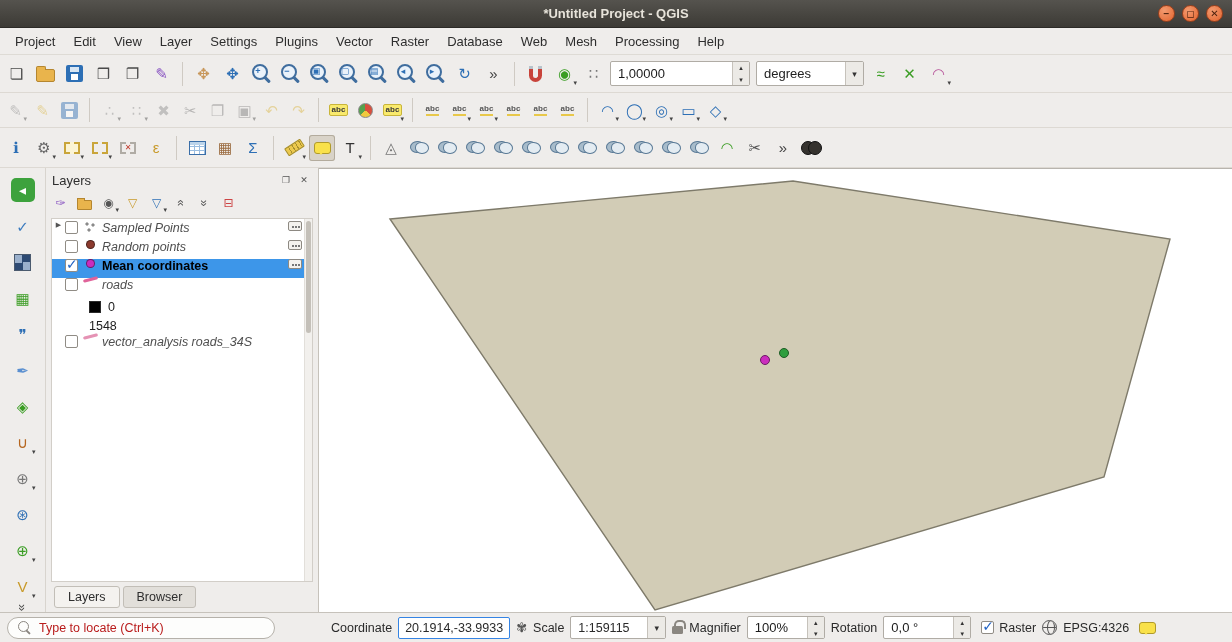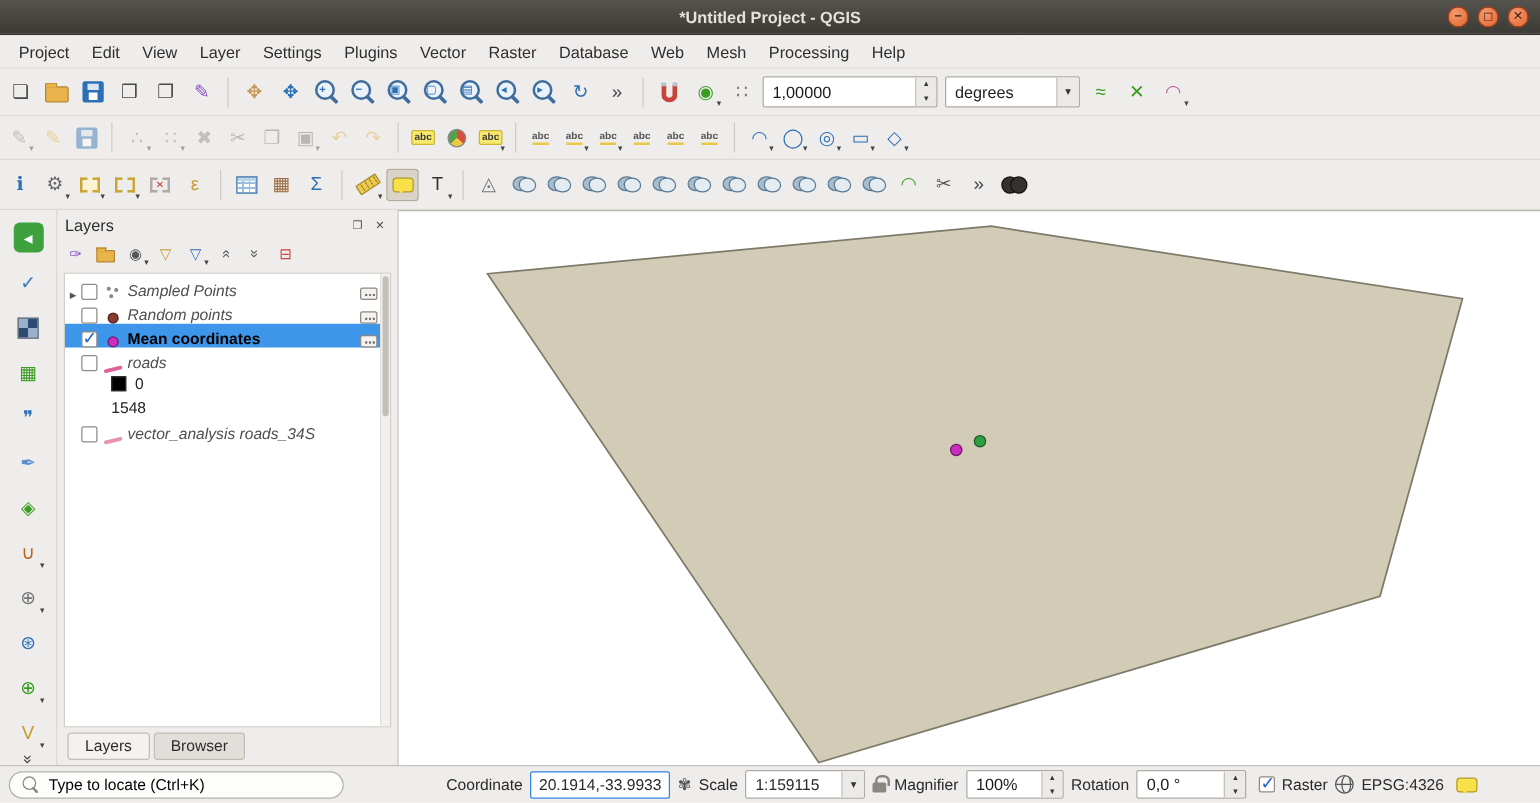--- a/index.html
+++ b/index.html
@@ -50,21 +50,21 @@
   .panel-header{height:22px;display:flex;align-items:center;padding:3px 6px 0}
   .ptitle{flex:1;font-size:13px;color:#2e2e2e}
   .phbtns{display:flex;gap:2px;align-items:center}
   .phbtns .tbico{width:16px;height:16px}
   .phbtns .g{font-size:9px}
   .panel-toolbar{height:26px;display:flex;align-items:center;padding:0 3px}
   .panel-toolbar .strip{gap:1px}
   .panel-toolbar .tbico{width:23px;height:21px}
   .panel-toolbar .g{font-size:12px}
   .tree{flex:1;margin:2px 5px;background:#fff;border:1px solid #d2cec8;position:relative;padding-top:2px;overflow:hidden}
-  .lyr-row{height:19px;display:flex;align-items:flex-end;font-size:12.5px;color:#2a2a2a;padding-right:10px}
+  .lyr-row{height:19px;display:flex;align-items:flex-start;font-size:12.5px;color:#2a2a2a;padding-right:10px}
   .expander{flex:0 0 13px;text-align:center;font-size:7px;color:#555}
   .chk{width:13px;height:13px;flex:0 0 13px;border:1px solid #908c85;border-radius:2px;background:#fff;position:relative;margin-right:5px}
   .chk.checked::after{content:"✓";position:absolute;top:-4px;left:0;font-size:14px;font-weight:bold;color:#2464c4}
   .sym{flex:0 0 15px;display:flex;justify-content:center;margin-right:4px}
   .lyr-name{flex:1;white-space:nowrap;overflow:hidden}
   .lyr-name.it{font-style:italic;color:#4f4f4f}
   .lyr-name.bd{font-weight:bold;color:#141414}
   .lyr-row.selected{background:#3d96e9}
   .lyr-row.selected .lyr-name{color:#000000}
   .badge{flex:0 0 14px;width:14px;height:10px;border:1px solid #8d8982;border-radius:2px;background-color:#f4f2ee;margin-left:4px;background-image:radial-gradient(circle at 4px 5px,#777 .8px,transparent 1.2px),radial-gradient(circle at 7px 5px,#777 .8px,transparent 1.2px),radial-gradient(circle at 10px 5px,#777 .8px,transparent 1.2px)}
@@ -82,23 +82,23 @@
   .sy-line{width:15px;height:3px;transform:rotate(-14deg);border-radius:2px}
   .sy-dots{width:13px;height:12px;background-image:radial-gradient(circle at 3px 3px,#8a8a8a 1.3px,transparent 1.9px),radial-gradient(circle at 9px 4px,#8a8a8a 1.3px,transparent 1.9px),radial-gradient(circle at 5px 9px,#8a8a8a 1.3px,transparent 1.9px)}
   .sy-raster{width:14px;height:13px;background:conic-gradient(#4a5d75 0 25%,#b8c4d4 0 50%,#4a5d75 0 75%,#b8c4d4 0);border:1px solid #666}
 
   
   .map{flex:1;position:relative;background:#fff;border-top:1px solid #b8b4ae}
   .map svg{position:absolute;inset:0;width:100%;height:100%}
 
   
   .statusbar{flex:0 0 30px;display:flex;align-items:center;padding:0 7px;gap:6px;border-top:1px solid #c6c2bb;font-size:12.5px;color:#2a2a2a;background:#efedeb}
-  .locate{flex:0 0 268px;width:268px;height:22px;display:flex;align-items:center;gap:7px;border:1px solid #b5b1aa;border-radius:11px;background:#fdfdfc;padding:0 9px;color:#000000}
+  .locate{flex:0 0 268px;width:268px;height:22px;display:flex;align-items:center;gap:7px;border:1px solid #b5b1aa;border-radius:11px;background:#fdfdfc;padding:0 9px;color:#b91c1c}
   .sb-label{white-space:nowrap}
-  .lbl-coord{margin-left:76px}
+  .lbl-coord{margin-left:50px}
   .sb-input{height:22px;border:1px solid #3584e4;background:#fff;padding:0 6px;display:flex;align-items:center;border-radius:2px;white-space:nowrap}
   .coord{width:112px;justify-content:center}
   .sb-ico{font-size:13px;color:#555}
   .combo.scale{width:96px;height:23px;margin:0;border-color:#b0aca5}
   .sbspin{width:78px;height:23px;margin:0}
   .sbspin.rot{width:88px}
   .render-group{display:flex;align-items:center;gap:5px;margin-left:4px}
   .render-group .chk{margin:0}
   .crs{white-space:nowrap}
   .sbbubble{margin-left:4px}

